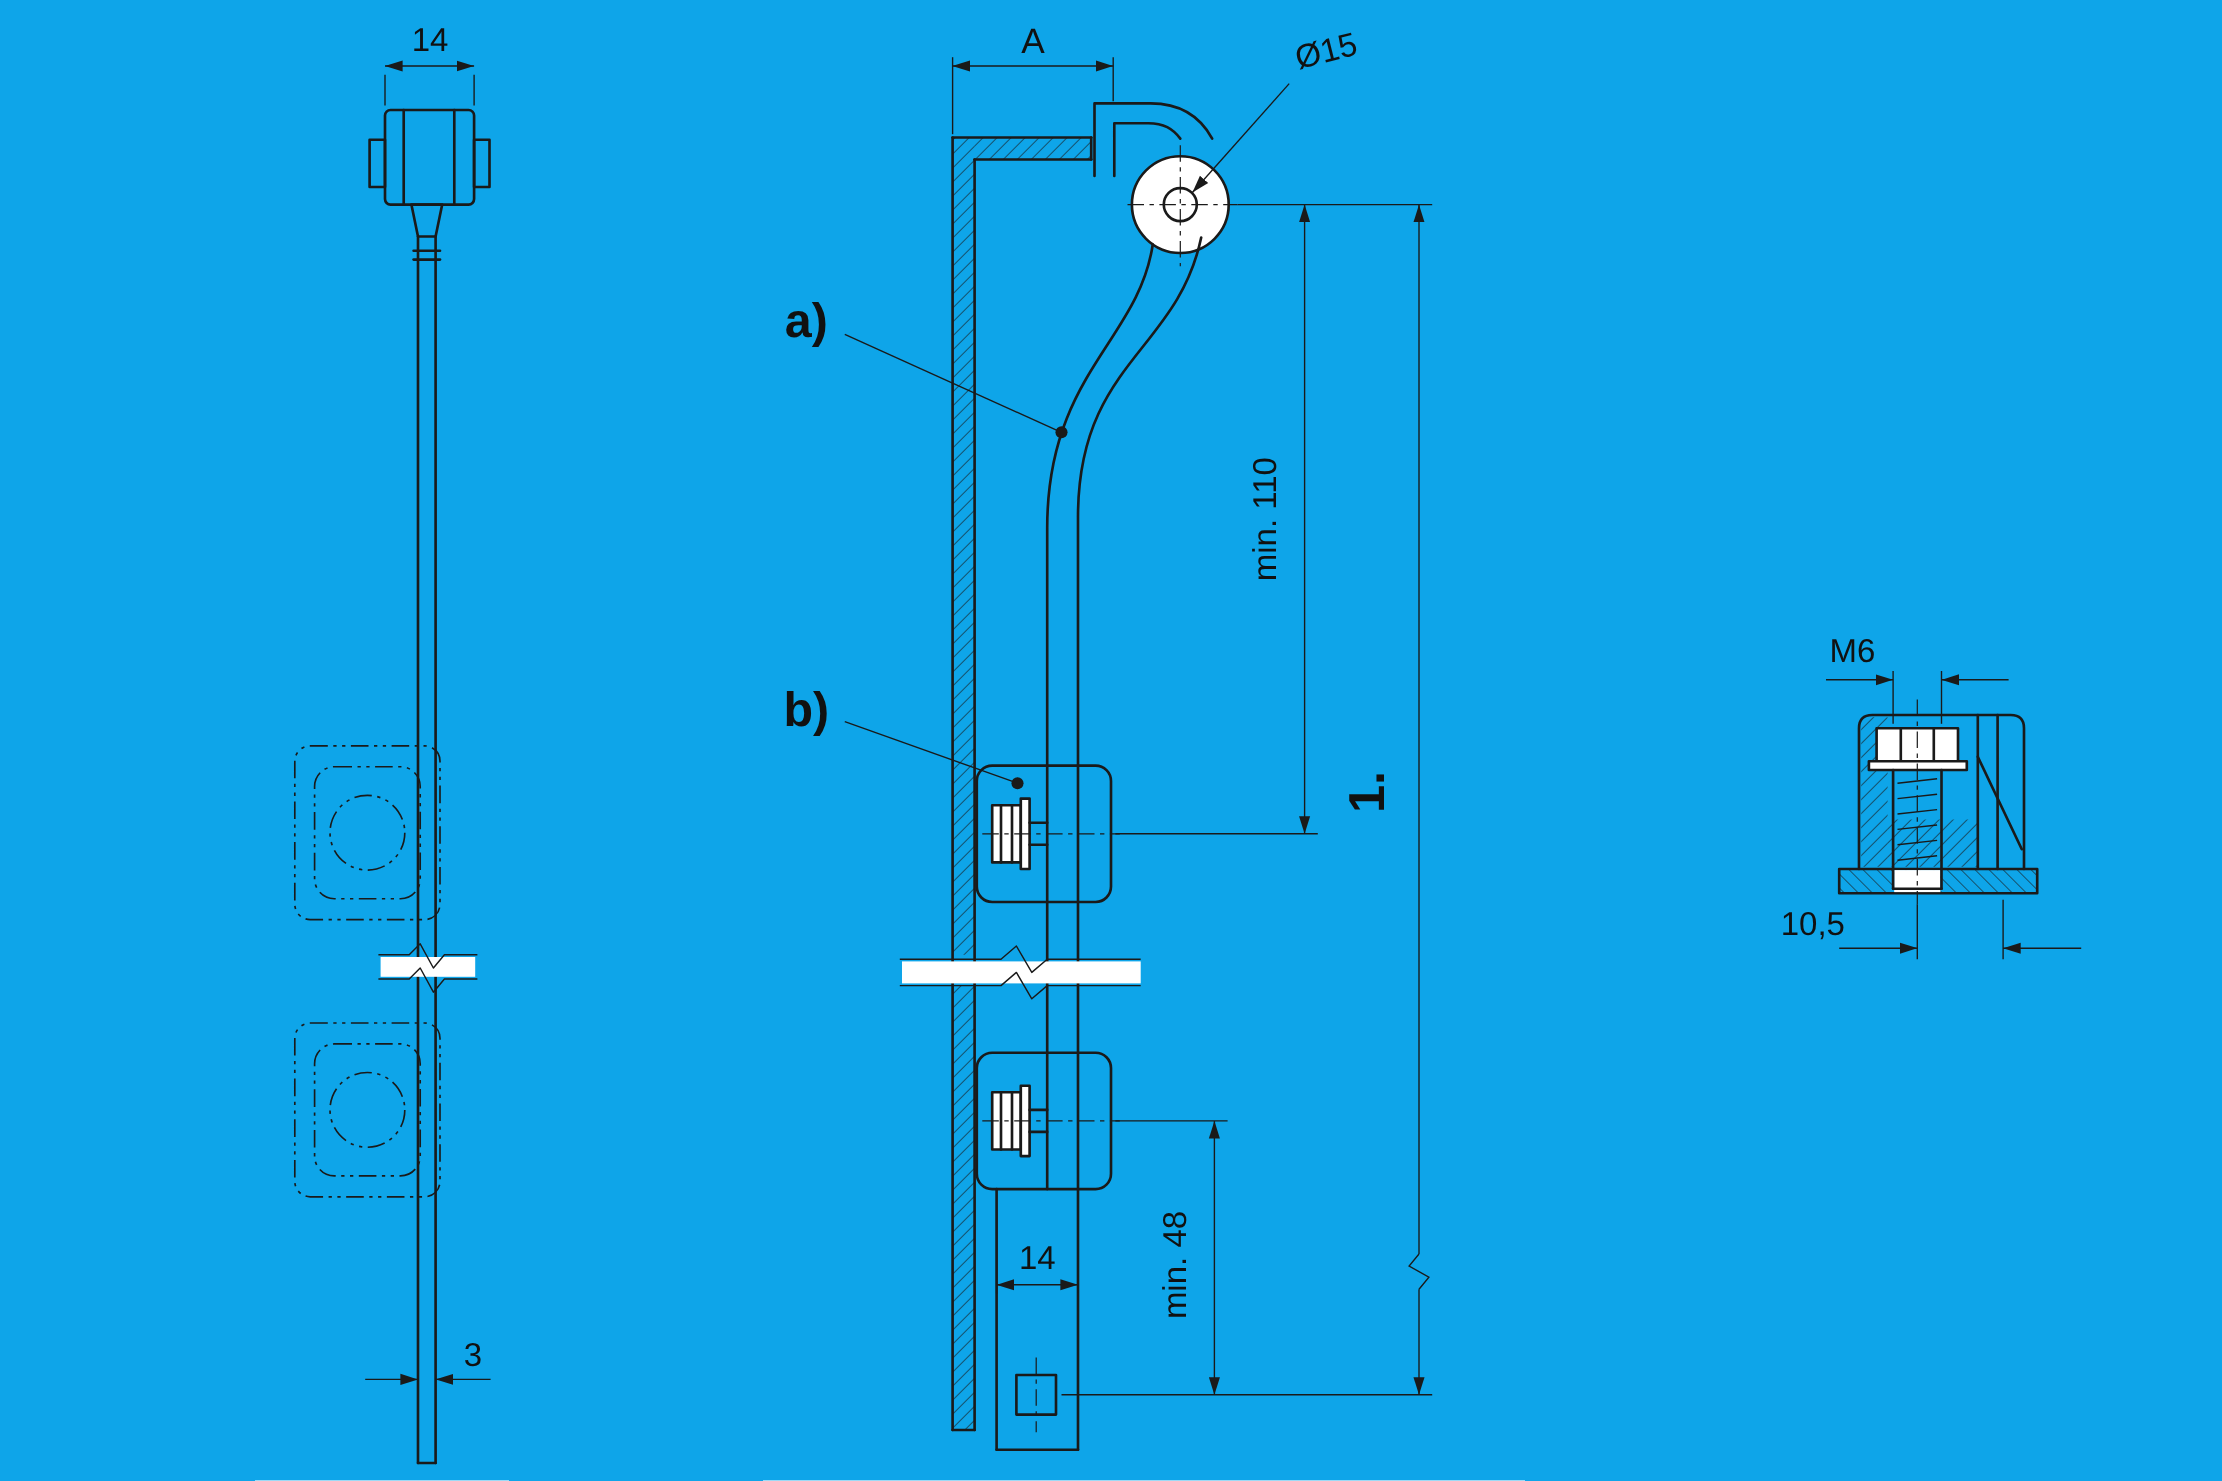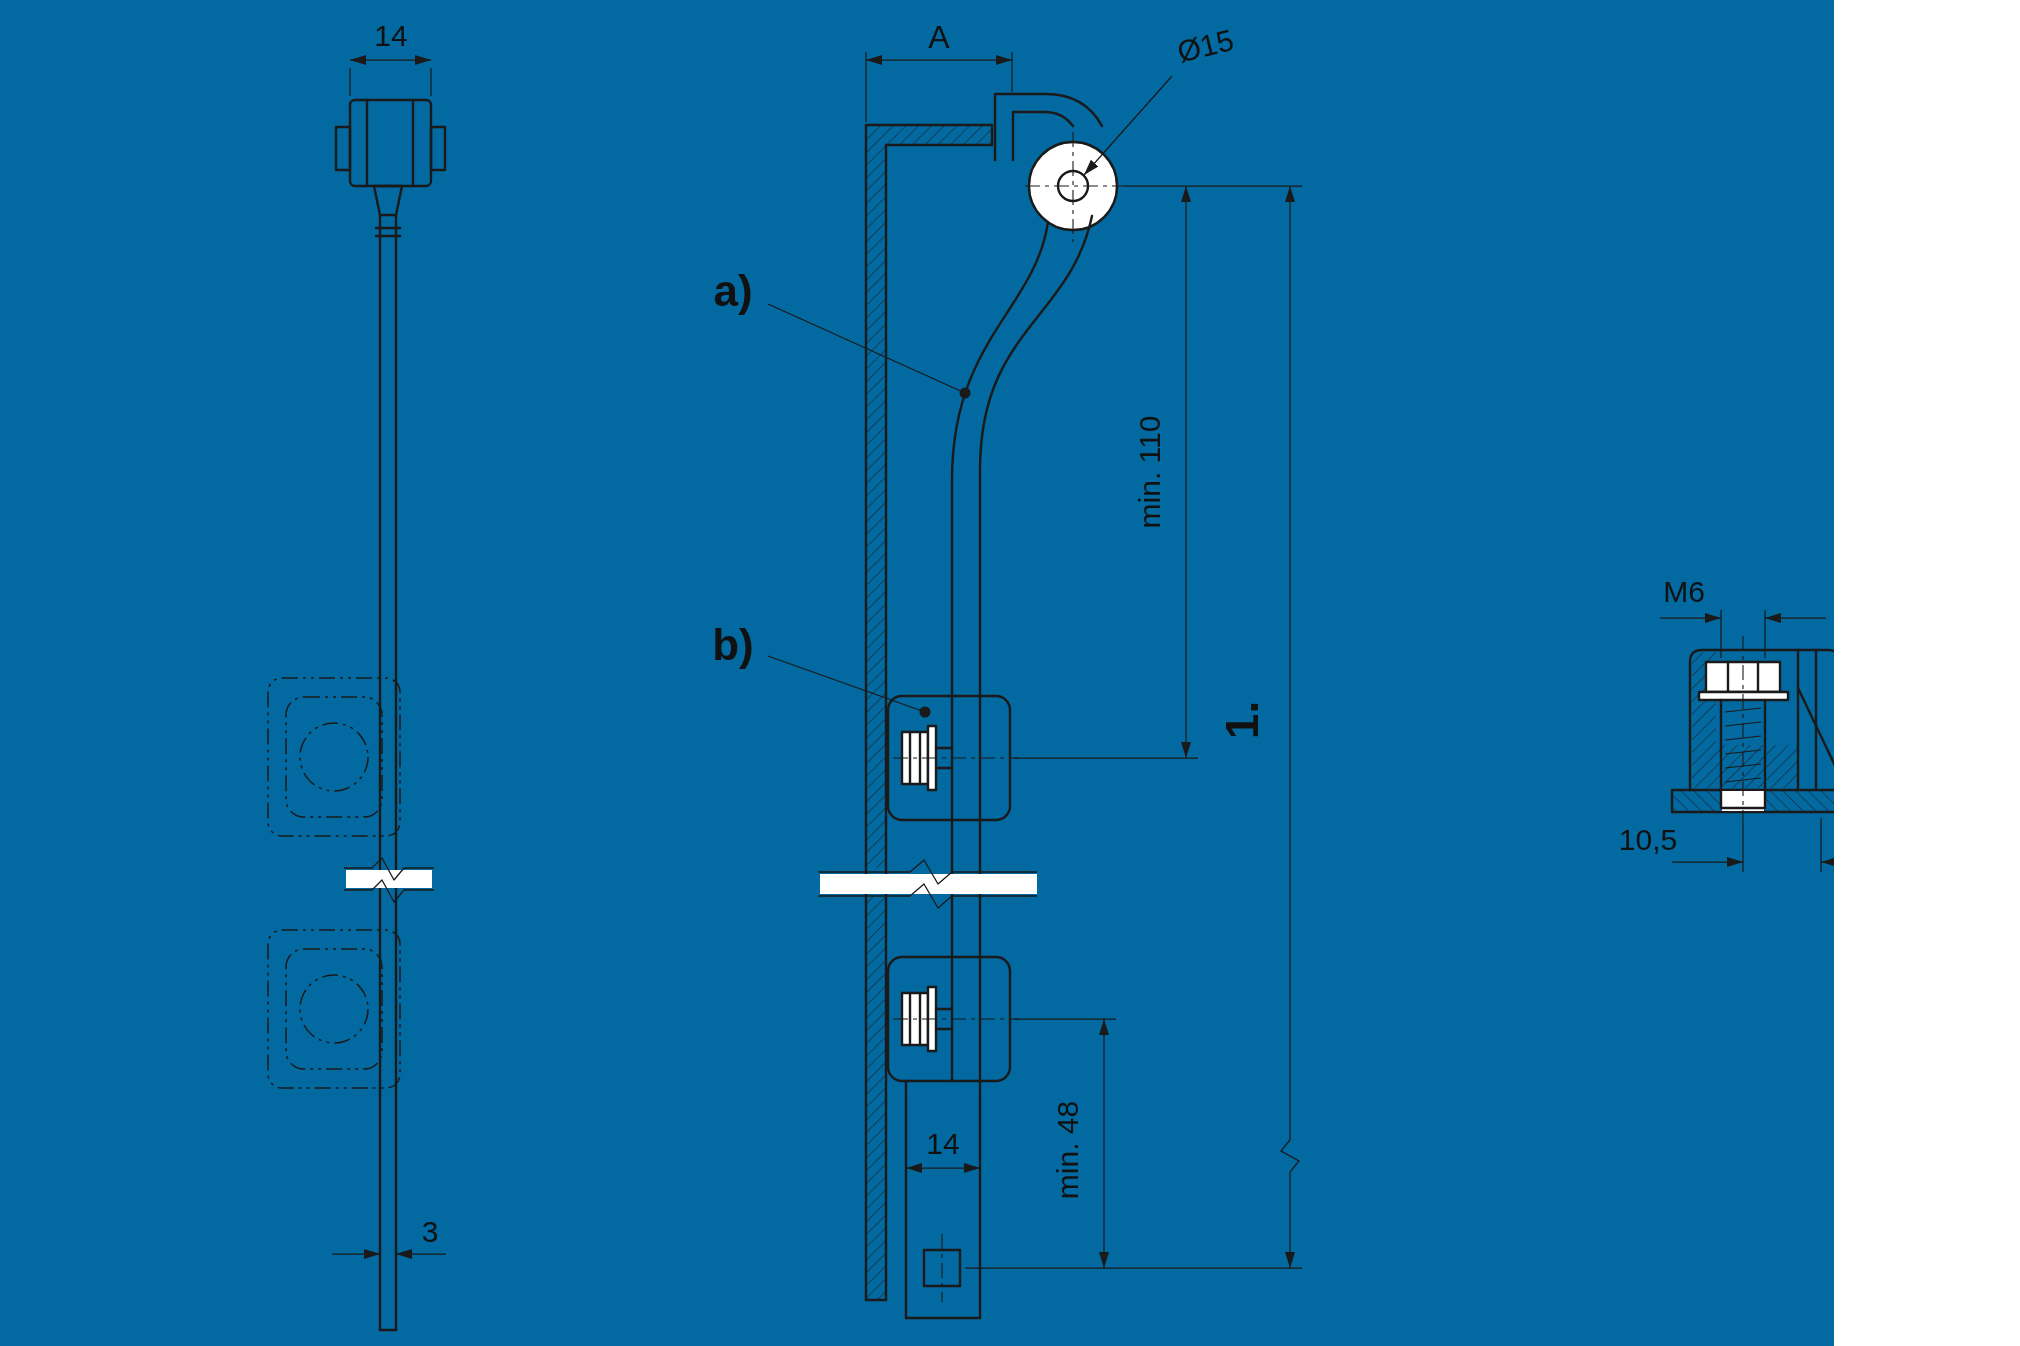--- a/index.html
+++ b/index.html
@@ -1,16 +1,16 @@
 <!DOCTYPE html>
 <html><head>
 <meta charset="utf-8">
 <style>
   html,body{margin:0;padding:0;background:#ffffff;}
-  .canvas{position:relative;width:1834px;height:1346px;background:#0369a1;overflow:hidden;
+  .canvas{position:relative;width:2020px;height:1346px;background:#0ea5e9;overflow:hidden;
           font-family:"Liberation Sans", sans-serif;}
   svg{position:absolute;left:0;top:0;}
   text{fill:#111111;font-family:"Liberation Sans", sans-serif;}
   .obj{stroke:#1a1a1a;stroke-width:2.4;fill:none;stroke-linecap:round;stroke-linejoin:round;}
   .objw{stroke:#1a1a1a;stroke-width:2.4;fill:#ffffff;stroke-linejoin:round;}
   .thin{stroke:#1a1a1a;stroke-width:1.25;fill:none;}
   .phantom{stroke:#1a1a1a;stroke-width:1.5;fill:none;stroke-dasharray:16 5 3 5 3 5;}
   .cline{stroke:#1a1a1a;stroke-width:1.1;fill:none;stroke-dasharray:15 5 4 5;}
   .brk{stroke:#1a1a1a;stroke-width:1.3;fill:none;stroke-linejoin:round;}
   .dimtext{font-size:30px;}

